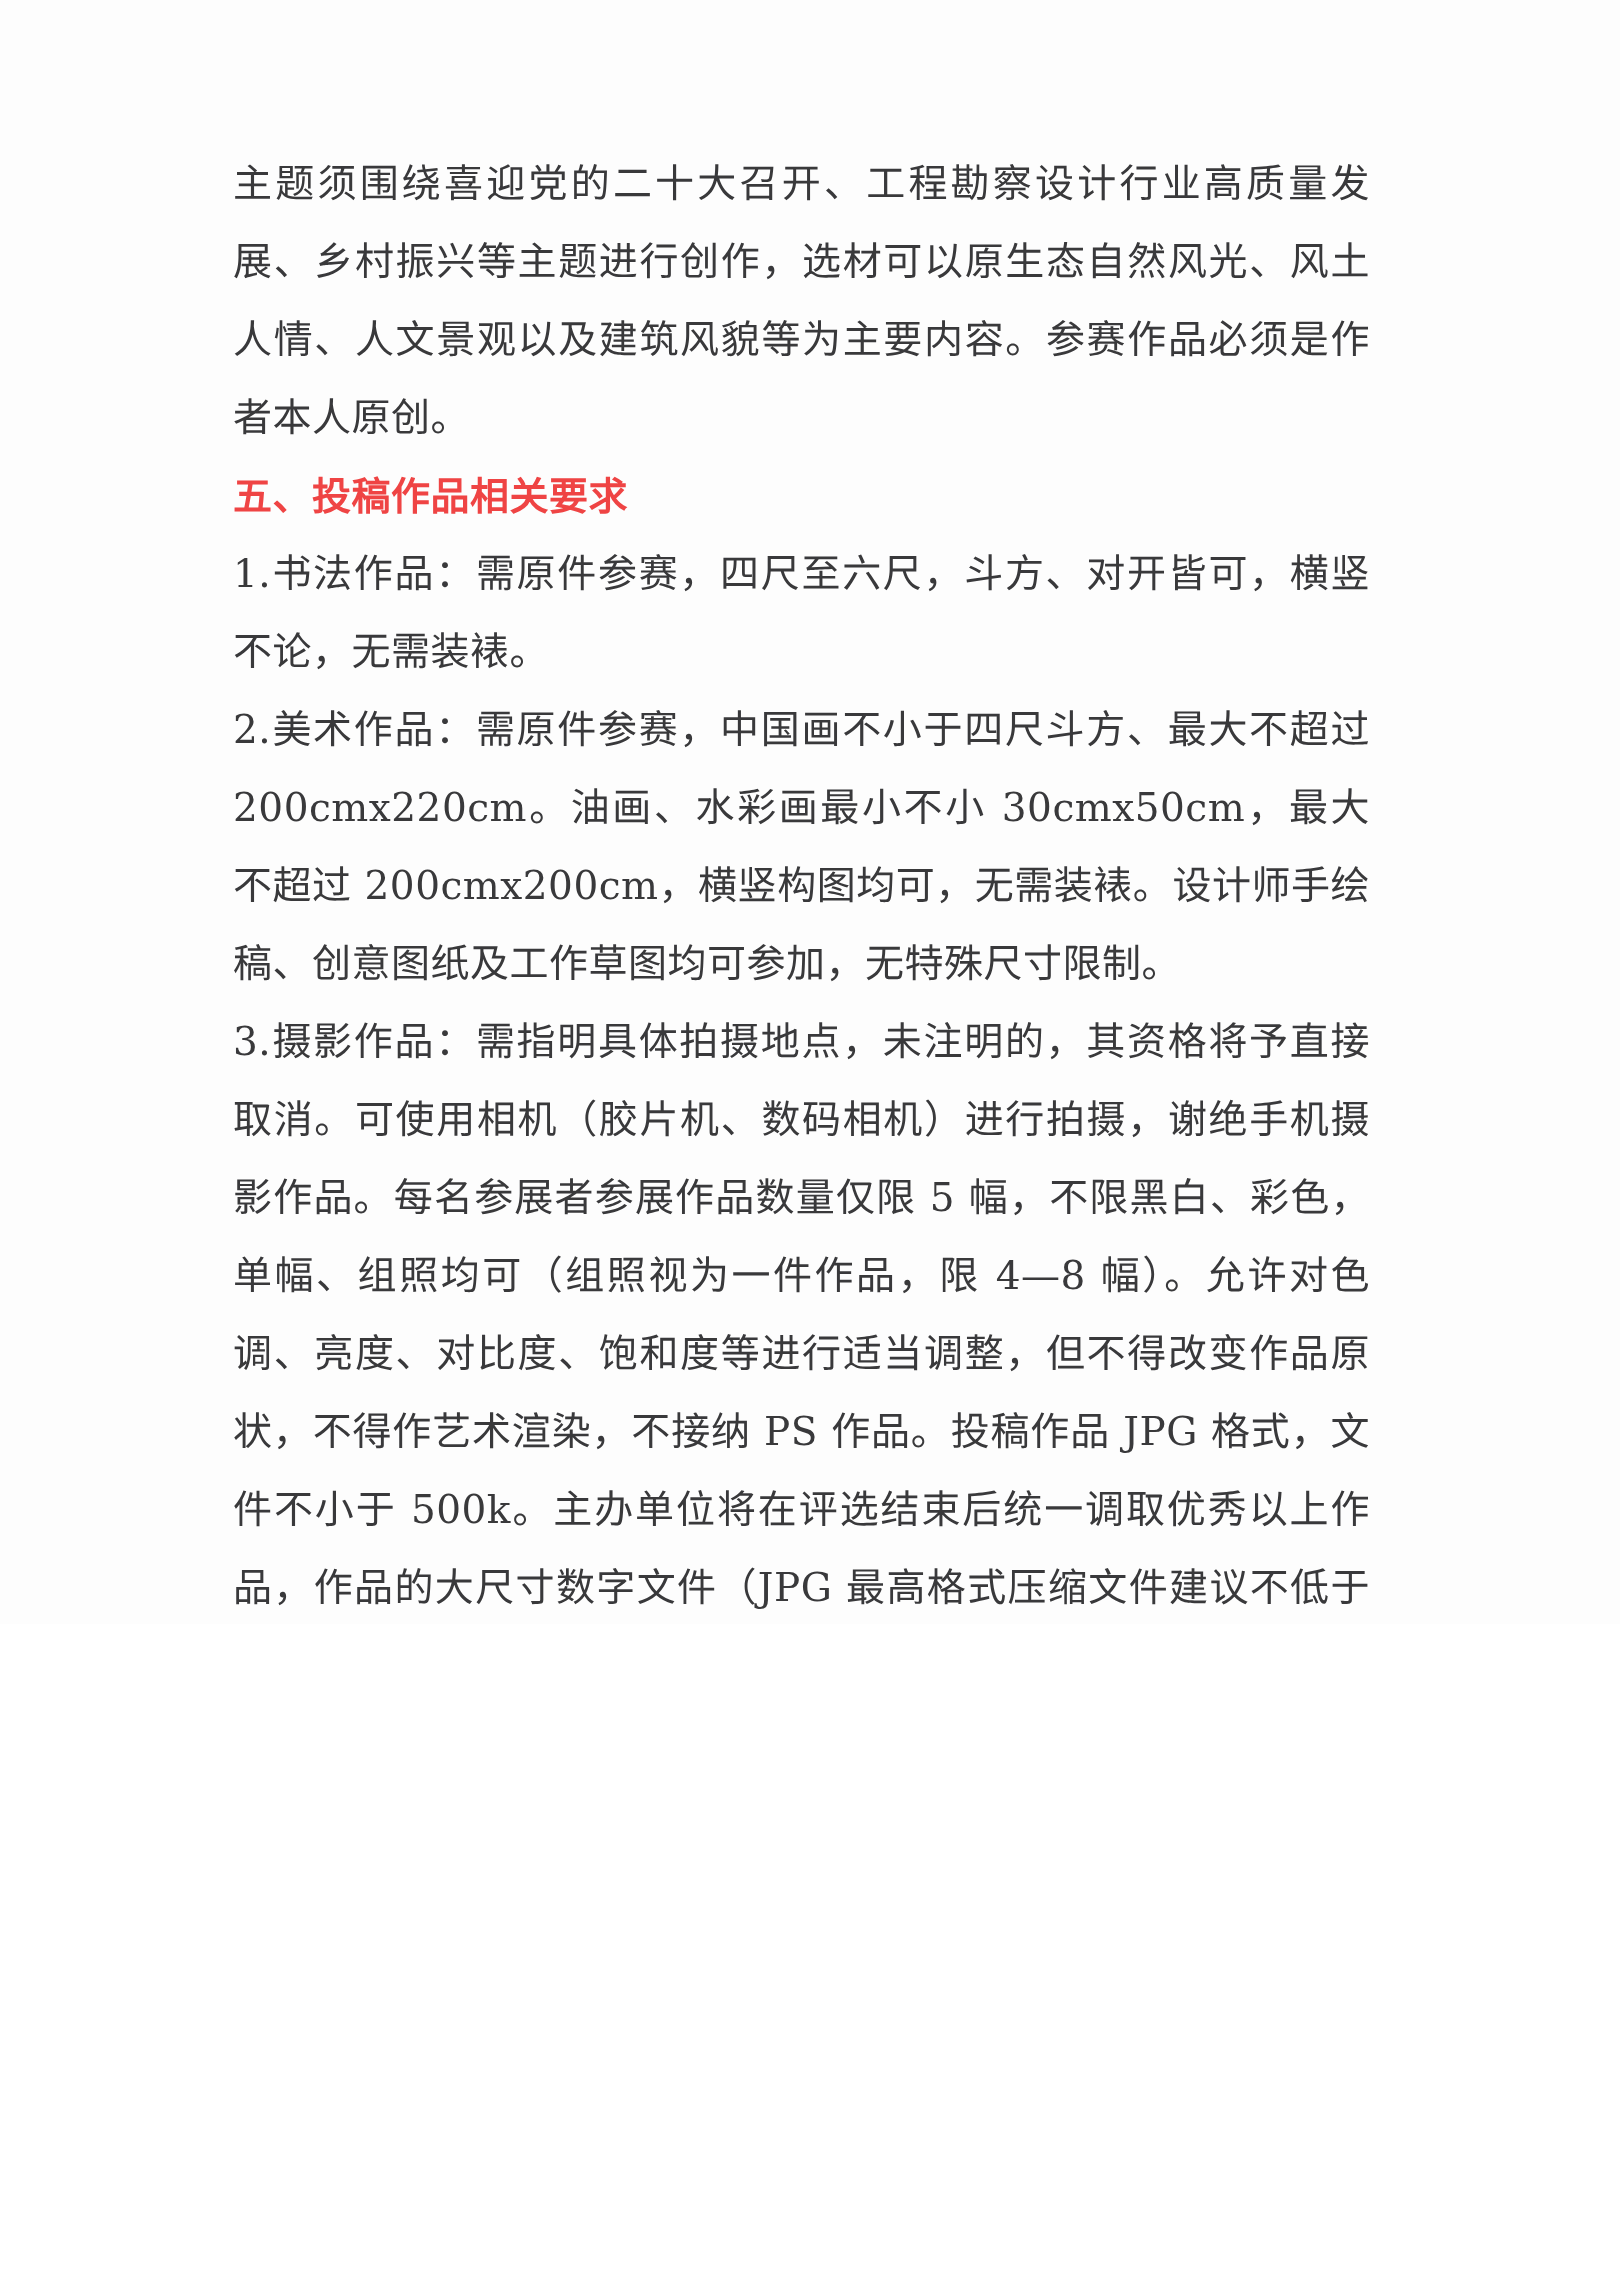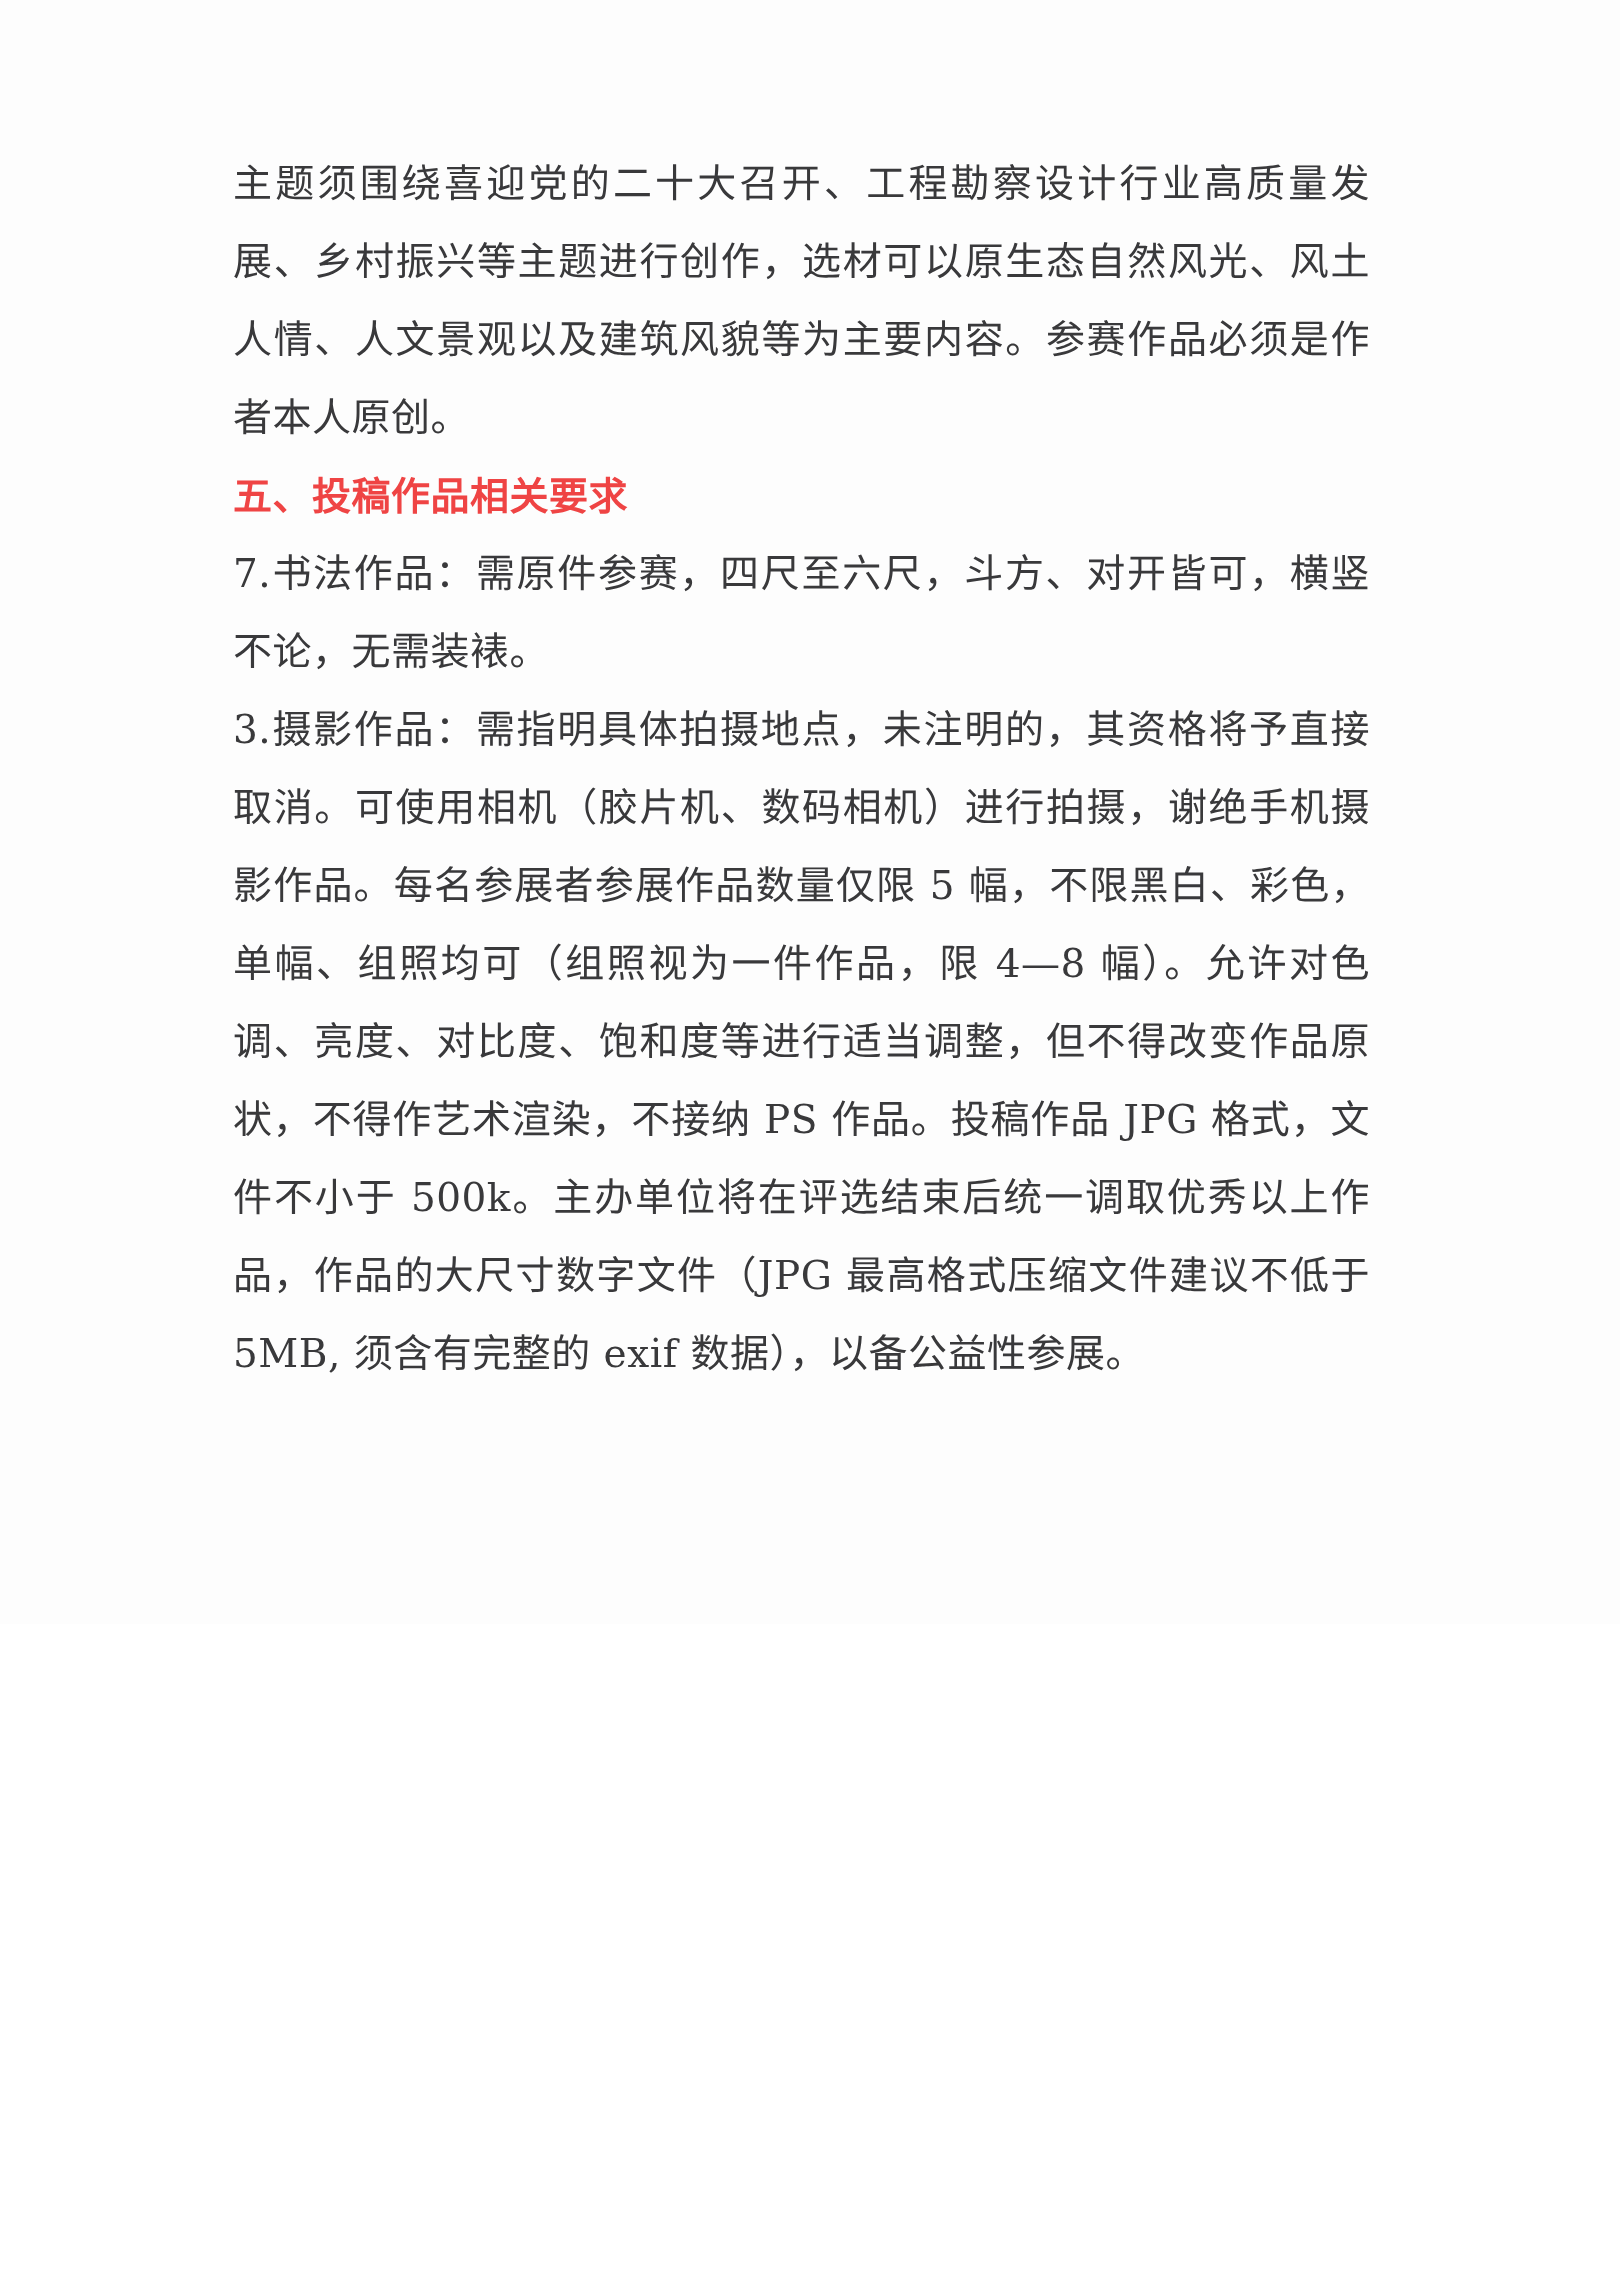--- a/index.html
+++ b/index.html
@@ -51,18 +51,19 @@
     font-family: "DejaVu Serif", "Liberation Serif", serif;
   }
 </style>
 </head>
 <body>
 
 <div class="page">
   <div class="content">
     <p class="body">主题须围绕喜迎党的二十大召开、工程勘察设计行业高质量发展、乡村振兴等主题进行创作，选材可以原生态自然风光、风土人情、人文景观以及建筑风貌等为主要内容。参赛作品必须是作者本人原创。</p>
     <p class="heading">五、投稿作品相关要求</p>
-    <p class="body">7.书法作品：需原件参赛，四尺至六尺，斗方、对开皆可，横竖不论，无需装裱。</p>
+    <p class="body">1.书法作品：需原件参赛，四尺至六尺，斗方、对开皆可，横竖不论，无需装裱。</p>
+    <p class="body">2.美术作品：需原件参赛，中国画不小于四尺斗方、最大不超过 200cmx220cm。油画、水彩画最小不小 30cmx50cm，最大不超过 200cmx200cm，横竖构图均可，无需装裱。设计师手绘稿、创意图纸及工作草图均可参加，无特殊尺寸限制。</p>
     <p class="body">3.摄影作品：需指明具体拍摄地点，未注明的，其资格将予直接取消。可使用相机（胶片机、数码相机）进行拍摄，谢绝手机摄影作品。每名参展者参展作品数量仅限 5 幅，不限黑白、彩色，单幅、组照均可（组照视为一件作品，限 4—8 幅）。允许对色调、亮度、对比度、饱和度等进行适当调整，但不得改变作品原状，不得作艺术渲染，不接纳 PS 作品。投稿作品 JPG 格式，文件不小于 500k。主办单位将在评选结束后统一调取优秀以上作品，作品的大尺寸数字文件（JPG 最高格式压缩文件建议不低于 5MB, 须含有完整的 exif 数据），以备公益性参展。</p>
   </div>
   <div class="pagenum">- 3 -</div>
 </div>
 
 
 </body></html>

